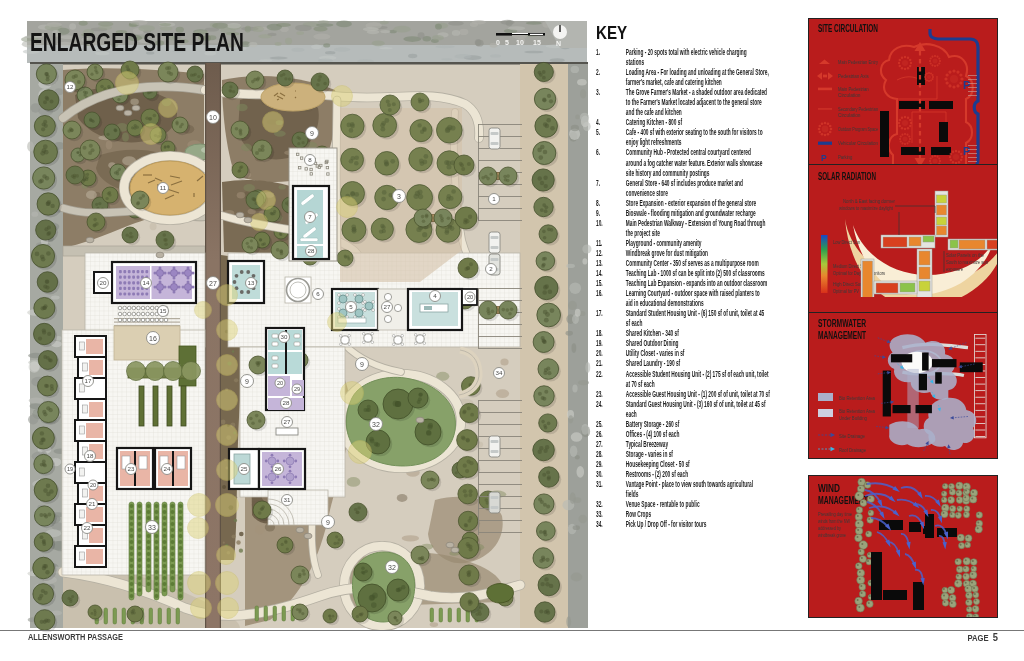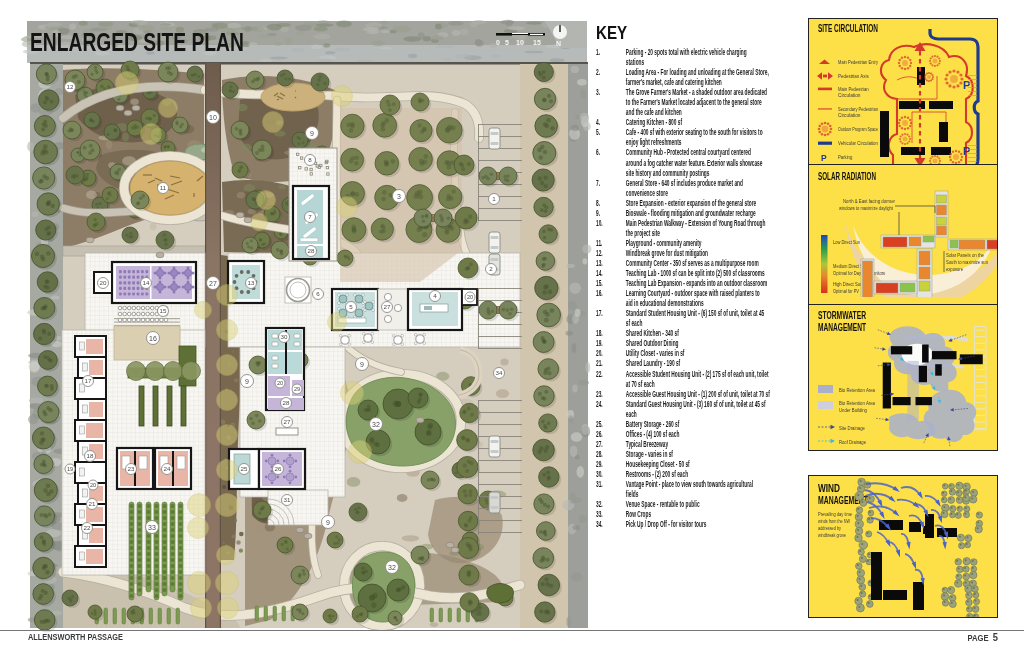--- a/index.html
+++ b/index.html
@@ -2,21 +2,21 @@
 <html><head><meta charset="utf-8"><style>
 *{margin:0;padding:0;box-sizing:border-box}
 html,body{width:1024px;height:661px;background:#fff;font-family:"Liberation Sans",sans-serif;position:relative;overflow:hidden}
 #title{position:absolute;left:30px;top:28px;font-size:25px;font-weight:bold;color:#141414;letter-spacing:0px;transform:scaleX(0.77);transform-origin:0 0;white-space:nowrap}
 #keywrap{position:absolute;left:596px;top:22px;width:380px}
 #keytitle{font-size:19px;font-weight:bold;color:#111;transform:scaleX(0.8);transform-origin:0 0}
 #keylist{position:absolute;left:0;top:26px;width:300px;transform:scaleX(0.585);transform-origin:0 0}
 .ki{display:flex;font-size:8.2px;font-weight:bold;line-height:10.05px;color:#1c1c1c}
 .kn{width:51px;flex:none}
 .kt{width:252px}
-.box{position:absolute;left:808px;width:190px;border:1.2px solid #222;background:#fde047}
+.box{position:absolute;left:808px;width:190px;border:1.2px solid #222;background:#b91c1c}
 .bt{font-size:11px;font-weight:bold;fill:#111;font-family:"Liberation Sans",sans-serif}
 text.bs{font-size:4.6px;fill:#3a3a3a;font-family:"Liberation Sans",sans-serif}
 #foot{position:absolute;left:0;top:630px;width:1024px;border-top:0.8px solid #777}
 #fl{position:absolute;left:28px;top:632px;font-size:9px;font-weight:bold;color:#3a3a3a;transform:scaleX(0.82);transform-origin:0 0;white-space:nowrap}
 #fr{position:absolute;right:26px;top:631px;font-size:9px;font-weight:bold;color:#3a3a3a;transform:scaleX(0.85);transform-origin:100% 0;white-space:nowrap}
 #fr b{font-size:11px}
 </style></head><body>
 <svg width="1024" height="661" style="position:absolute;left:0;top:0">
     <rect x="27" y="21" width="560" height="27" fill="#a3a49e"></rect>
     <rect x="27" y="45" width="560" height="18" fill="#b6bbba"></rect>
@@ -2413,21 +2413,21 @@
       <rect x="67" y="118" width="22" height="10" fill="#d8401f" stroke="#9a9a94" stroke-width="0.5"></rect>
       <rect x="91" y="118" width="15" height="9" fill="#8bc34a" stroke="#9a9a94" stroke-width="0.5"></rect>
       <text x="34" y="38" class="bs" textLength="52" lengthAdjust="spacingAndGlyphs">North &amp; East facing dormer</text>
       <text x="30" y="45" class="bs" textLength="54" lengthAdjust="spacingAndGlyphs">windows to maximize daylight</text>
       <path d="M 90,47 L 90,70 M 86,41 L 126,41 L 126,48" stroke="#333" stroke-width="0.7" fill="none"></path>
       <text x="137" y="92" class="bs" textLength="38" lengthAdjust="spacingAndGlyphs">Solar Panels on the</text>
       <text x="137" y="99" class="bs" textLength="42" lengthAdjust="spacingAndGlyphs">South to maximize sun</text>
       <text x="137" y="106" class="bs" textLength="17" lengthAdjust="spacingAndGlyphs">exposure</text>
       <path d="M 135,86 L 135,107" stroke="#333" stroke-width="0.7" fill="none"></path>
     </svg></div>
-<div class="box" style="top:304px;height:147px"><svg width="188" height="145">
+<div class="box" style="top:312px;height:147px"><svg width="188" height="145">
       <text x="9" y="14" class="bt" textLength="48" lengthAdjust="spacingAndGlyphs">STORMWATER</text>
       <text x="9" y="26" class="bt" textLength="48" lengthAdjust="spacingAndGlyphs">MANAGEMENT</text>
       <g transform="translate(36,10) scale(0.82)">
         <path d="M 70,30 C 100,22 130,28 150,30 M 70,60 C 95,66 120,58 145,64" stroke="#dcdcd8" stroke-width="4" fill="none"></path>
         <ellipse cx="95" cy="48" rx="22" ry="14" fill="none" stroke="#dcdcd8" stroke-width="2"></ellipse>
         <rect x="158" y="14" width="14" height="126" fill="none" stroke="#e2e2de" stroke-width="1"></rect>
         <rect x="159" y="18" width="12" height="1" fill="#e6e6e2"></rect>
         <rect x="159" y="26" width="12" height="1" fill="#e6e6e2"></rect>
         <rect x="159" y="34" width="12" height="1" fill="#e6e6e2"></rect>
         <rect x="159" y="42" width="12" height="1" fill="#e6e6e2"></rect>

